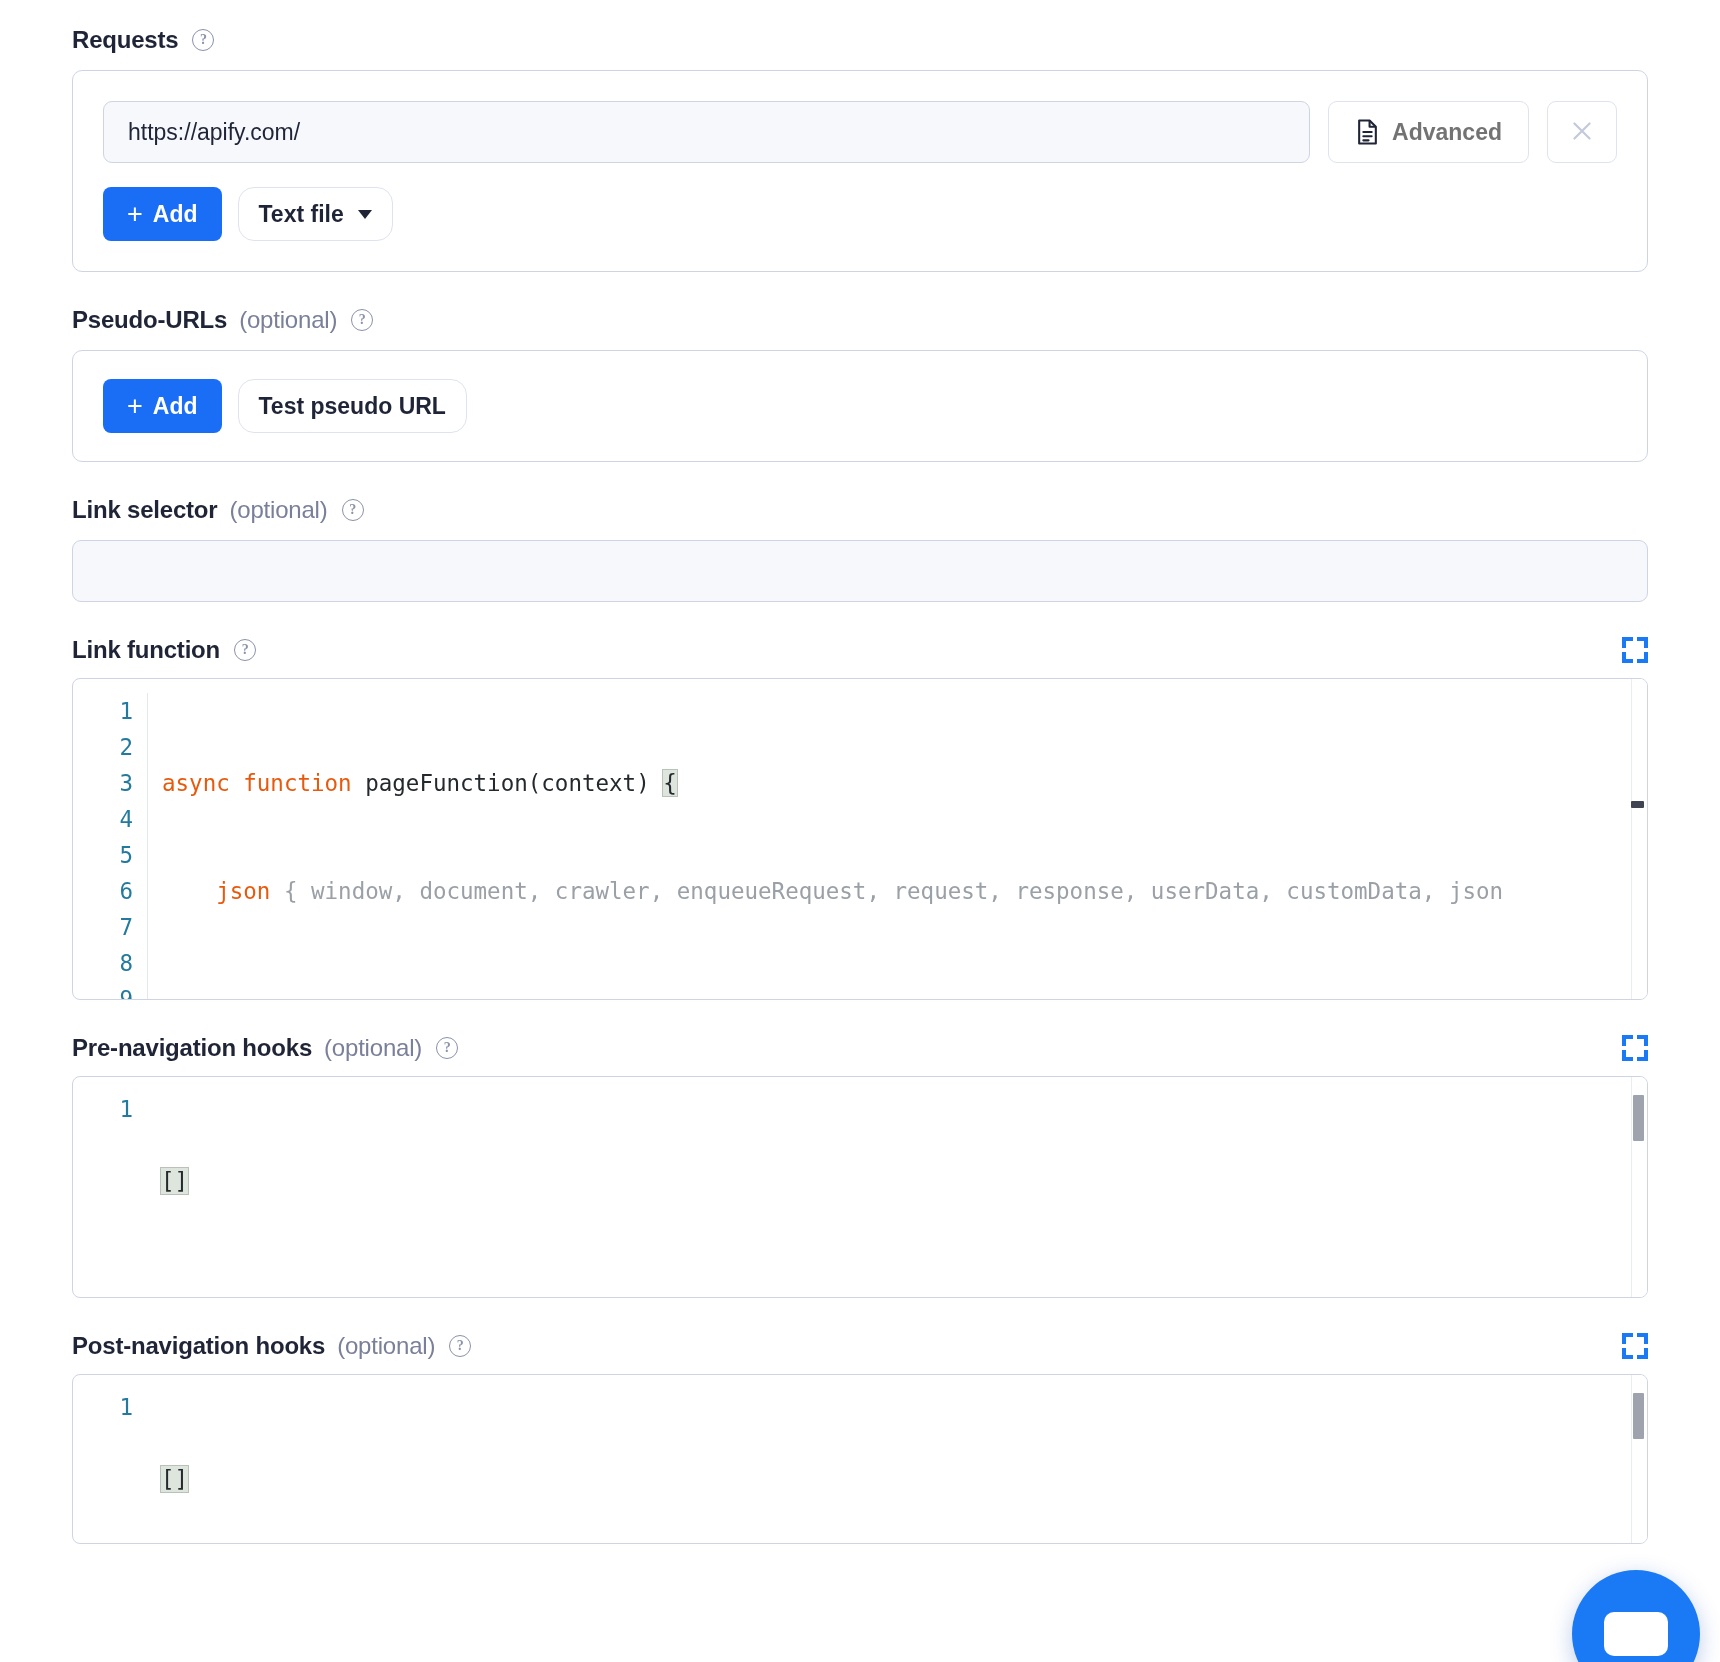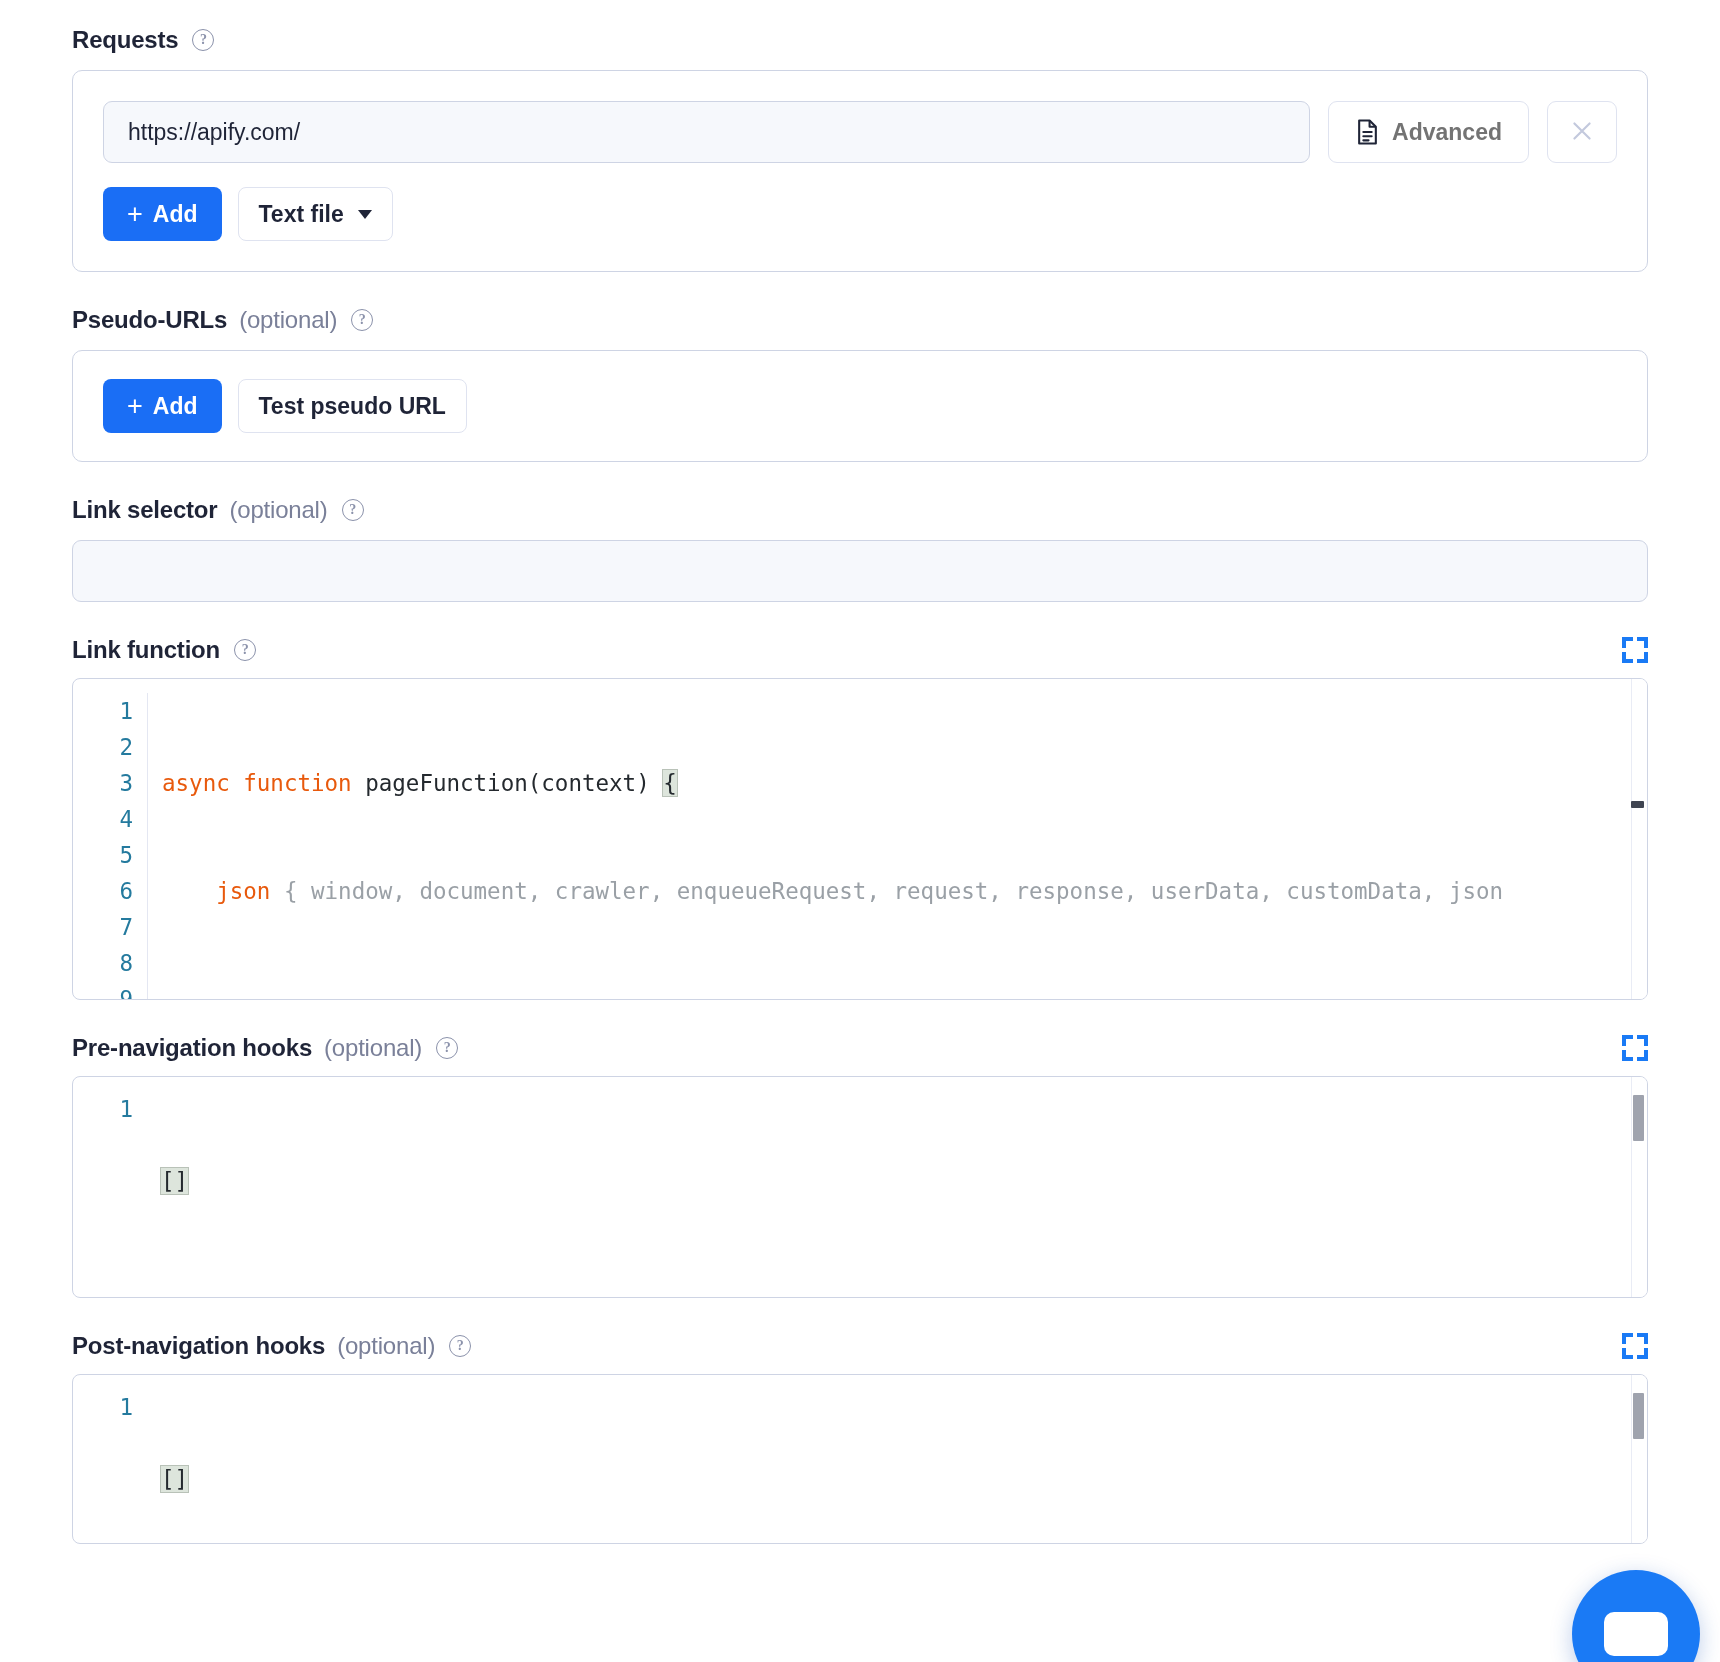--- a/index.html
+++ b/index.html
@@ -130,21 +130,21 @@
     display: inline-flex;
     align-items: center;
     gap: 10px;
     cursor: pointer;
     font-family: "Liberation Sans", sans-serif;
   }
   .btn-primary .plus { font-size: 27px; font-weight: 400; line-height: 1; }
   .btn-select {
     height: 54px;
     border: 1.5px solid #dfe3f0;
-    border-radius: 8px;
+    border-radius: 16px;
     background: #ffffff;
     padding: 0 20px;
     display: inline-flex;
     align-items: center;
     gap: 14px;
     font-size: 23px;
     font-weight: 600;
     color: #1f2437;
     cursor: pointer;
     font-family: "Liberation Sans", sans-serif;

